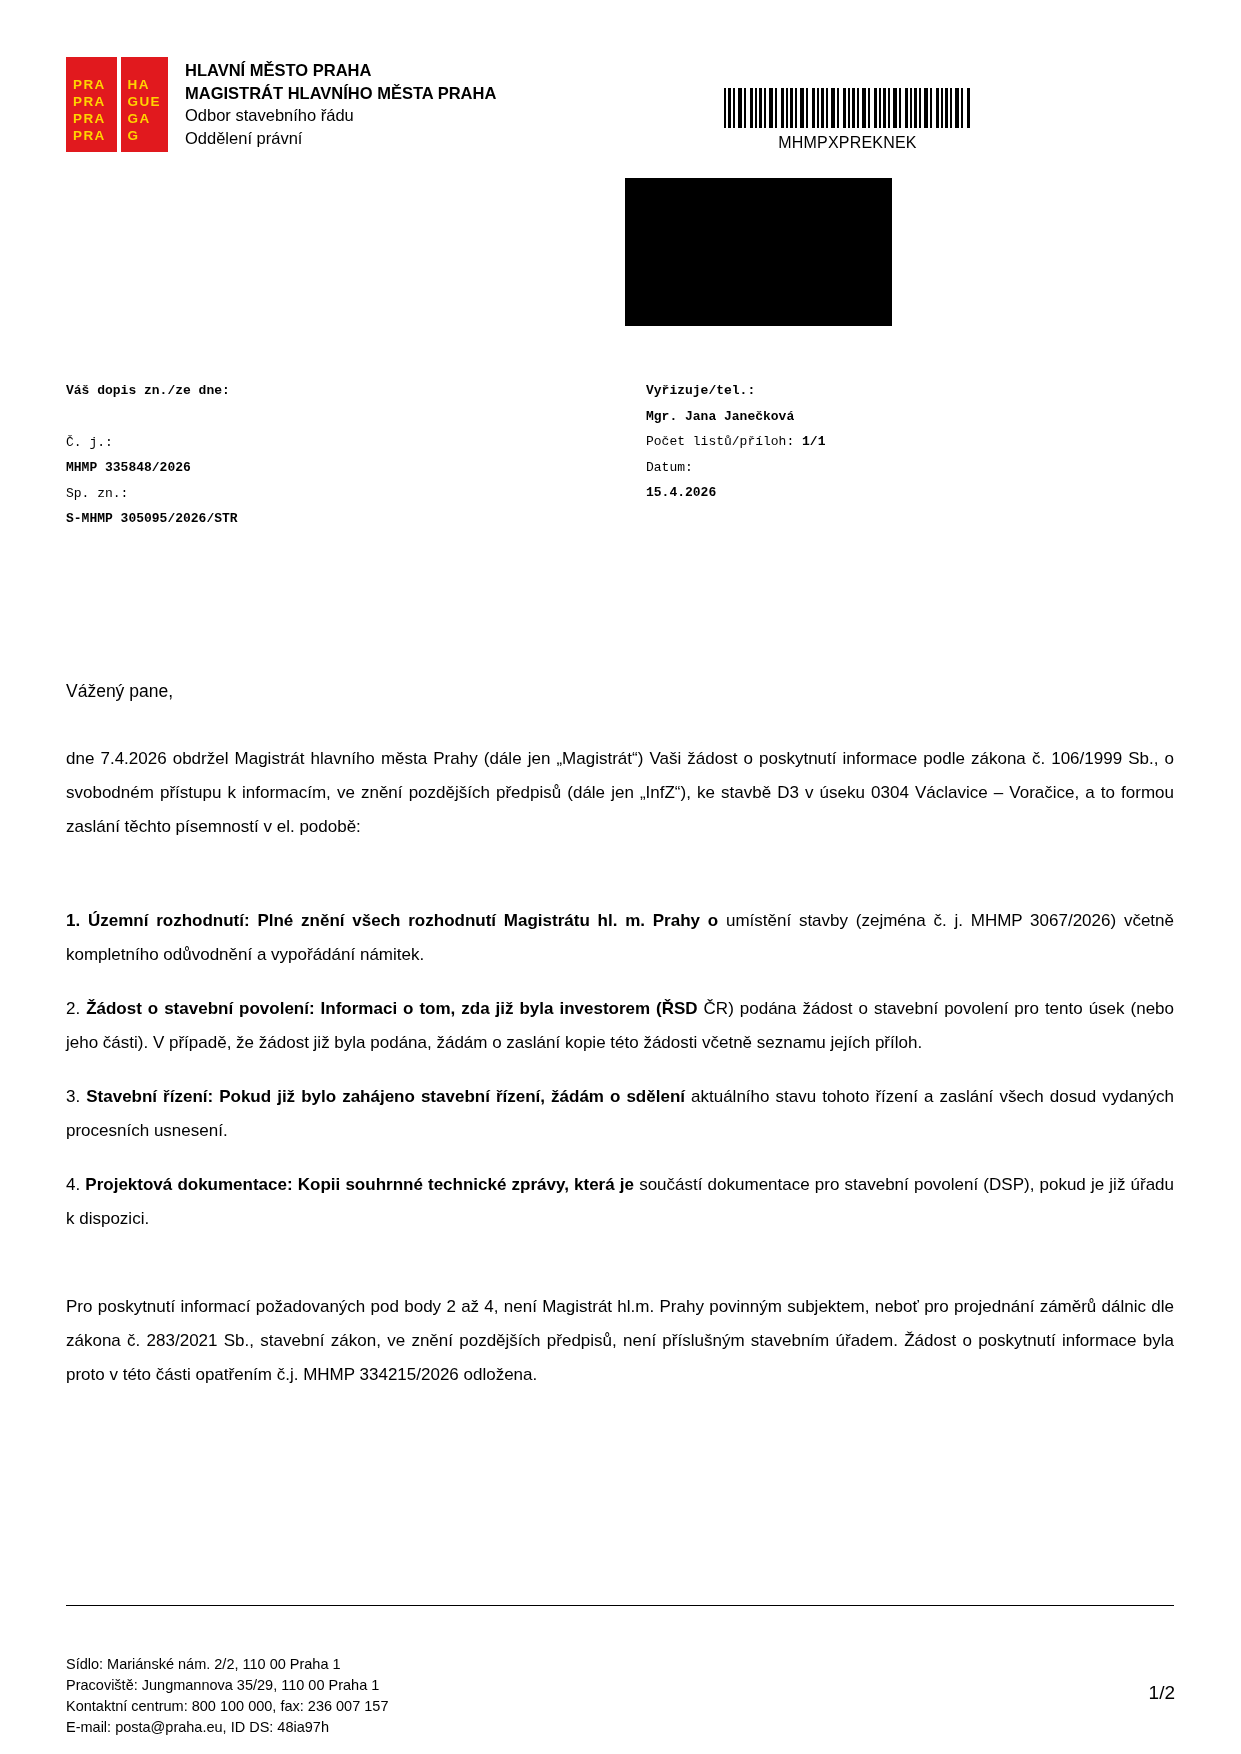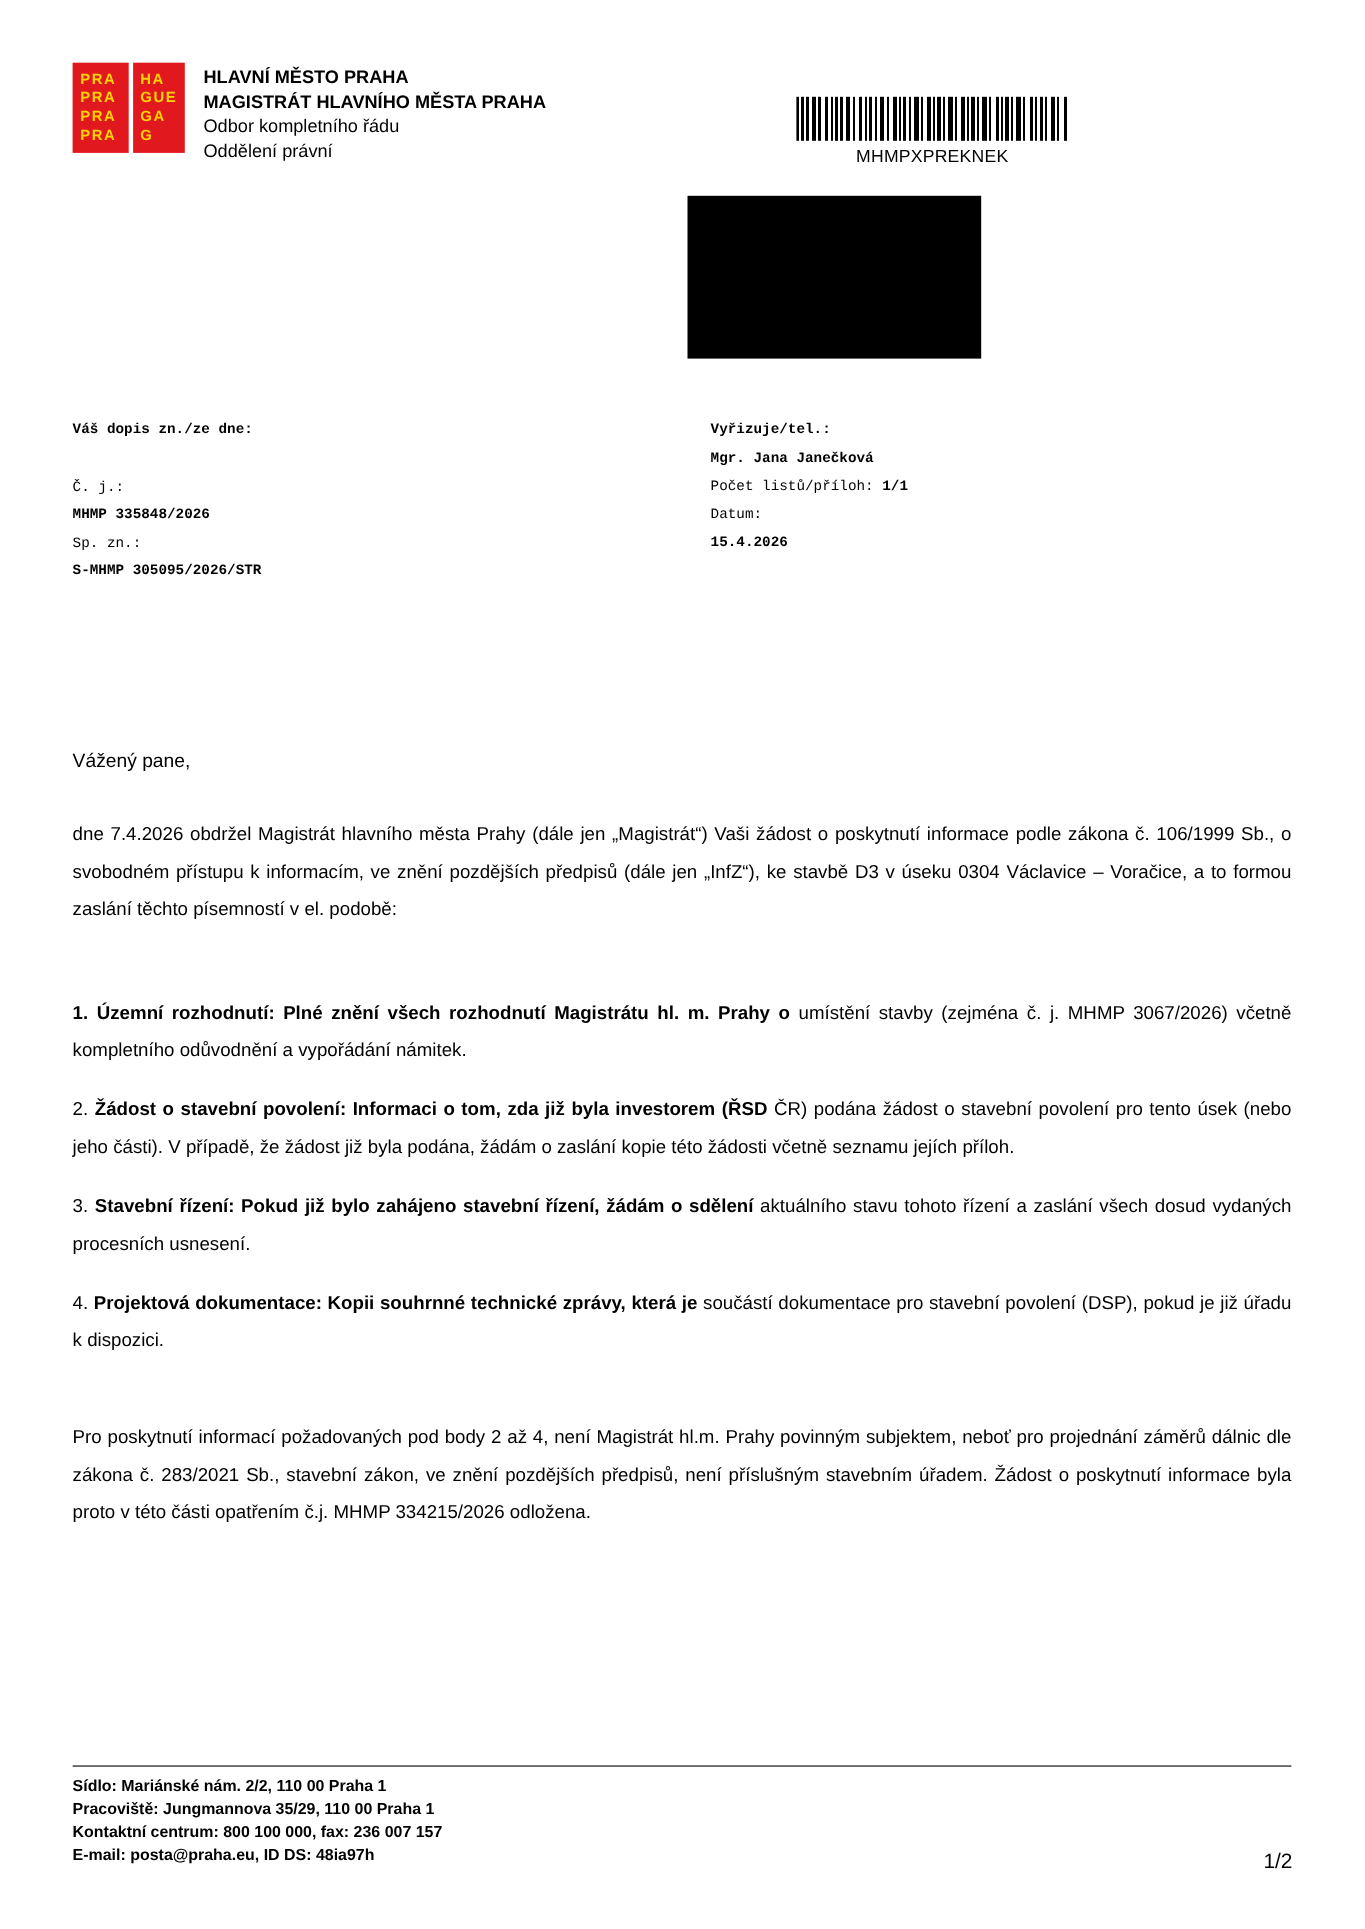--- a/index.html
+++ b/index.html
@@ -31,21 +31,21 @@
     display: flex;
     align-items: flex-start;
   }
   .logo {
     display: flex;
     gap: 4px;
     width: 102px;
   }
   .logo-col {
     background: #e1191e;
-    padding: 8px 7px 9px 7px;
+    padding: 21px 7px 9px 7px;
     display: flex;
     flex-direction: column;
     gap: 3px;
   }
   .logo-col.left { width: 47px; }
   .logo-col.right { width: 40px; }
   .logo-line {
     color: #ffd400;
     font-family: "Liberation Sans", sans-serif;
     font-weight: bold;
@@ -151,23 +151,22 @@
     position: absolute;
     left: 66px;
     top: 1605px;
     width: 1108px;
     height: 1px;
     background: #000000;
   }
   .footer {
     position: absolute;
     left: 66px;
-    top: 1614px;
+    top: 1654px;
     width: 1108px;
-    font-weight: bold;
   }
   .footer-line {
     font-size: 14.5px;
     line-height: 21px;
     white-space: nowrap;
   }
   .page-num {
     position: absolute;
     right: 66px;
     top: 1682px;
@@ -190,21 +189,21 @@
       <div class="logo-col right">
         <span class="logo-line">HA</span>
         <span class="logo-line">GUE</span>
         <span class="logo-line">GA</span>
         <span class="logo-line">G</span>
       </div>
     </div>
     <div class="org-block">
       <div class="org-line bold">HLAVNÍ MĚSTO PRAHA</div>
       <div class="org-line bold">MAGISTRÁT HLAVNÍHO MĚSTA PRAHA</div>
-      <div class="org-line">Odbor kompletního řádu</div>
+      <div class="org-line">Odbor stavebního řádu</div>
       <div class="org-line">Oddělení právní</div>
     </div>
   </div>
 
   <div class="barcode-area">
     <div class="barcode"></div>
     <div class="barcode-label">MHMPXPREKNEK</div>
   </div>
 
   <div class="redaction"></div>

